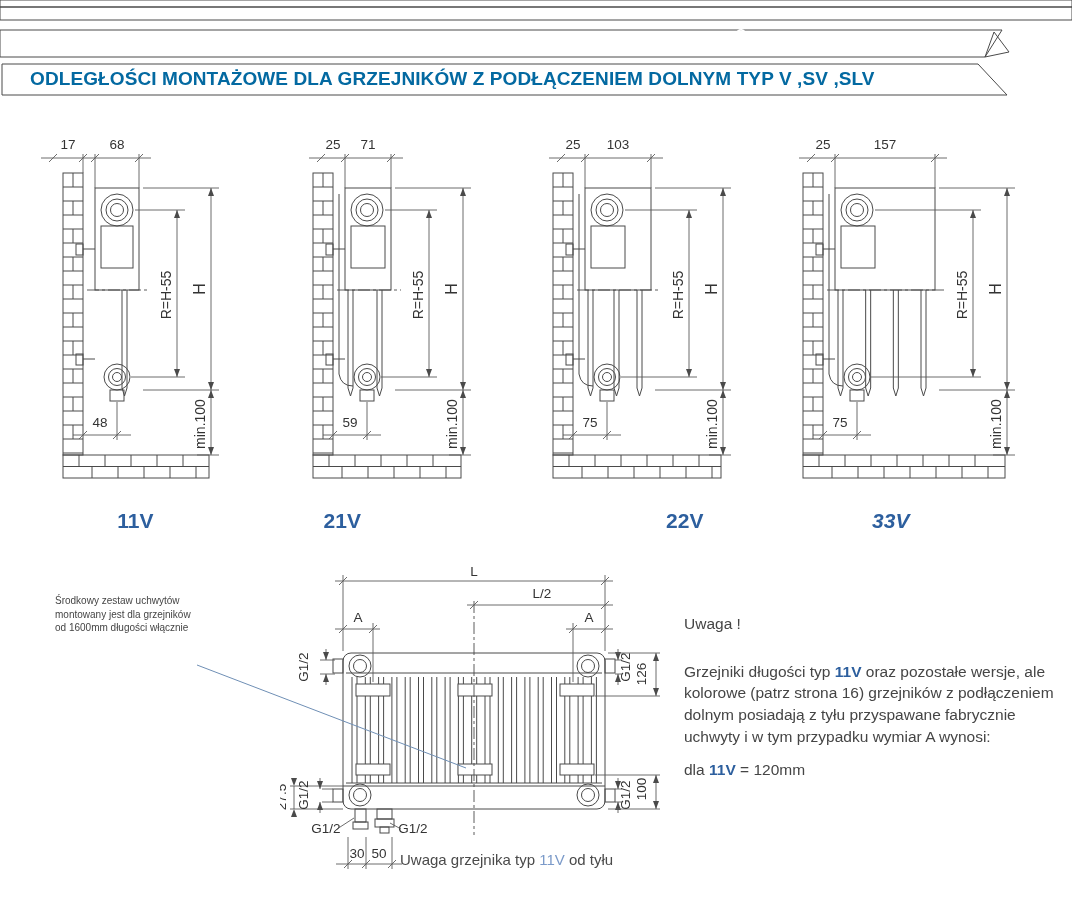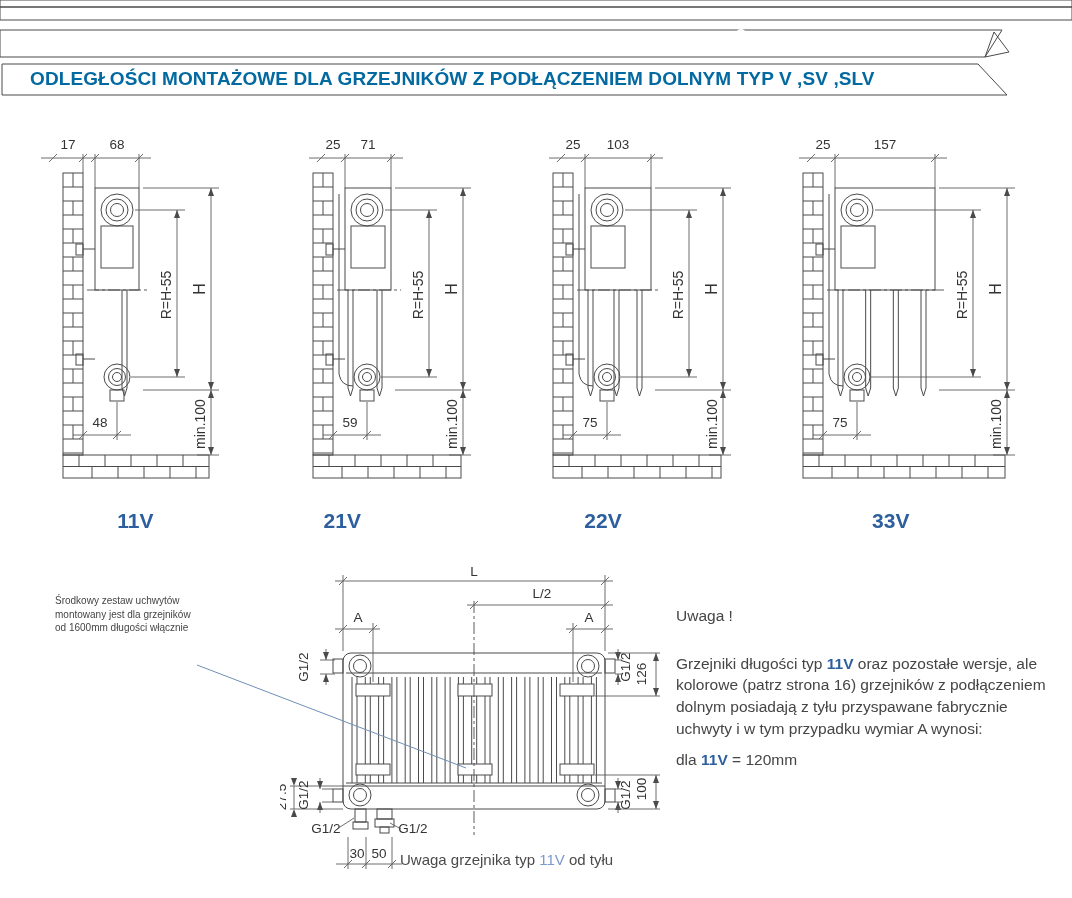--- a/index.html
+++ b/index.html
@@ -46,21 +46,21 @@
   .bottom{position:relative;width:1072px;height:340px;margin-top:12px;}
   .note-left{
     position:absolute;left:55px;top:33px;width:266px;font-size:10px;line-height:1.35;
     color:#454545;white-space:pre-line;
   }
   .leader-overlay{position:absolute;left:0;top:0;pointer-events:none;}
   .rear-holder{position:absolute;left:280px;top:0;}
   .caption{position:absolute;left:400px;top:290px;font-size:15px;color:#4a4a4a;}
   .cap-blue{color:#7b9ac9;}
   .note-right{position:absolute;left:672px;top:40px;width:398px;font-size:15.5px;color:#454545;}
-  .note-right p{margin:4px;line-height:1.4;}
+  .note-right p{margin:12px;line-height:1.4;}
   .note-right .uwaga{margin-bottom:26px;}
   .note-right .body{margin-bottom:10px;}
   .note-right .dla{margin-bottom:9px;}
   .hl{color:#2d5f9e;font-weight:700;}
 </style>
 </head>
 <body>
 
 <div class="header">
   <svg class="hdr-shapes" width="1072" height="100">
@@ -479,22 +479,22 @@
         <line x1="38" y1="305" x2="96" y2="305" class="dm"></line>
         <line x1="44" y1="309" x2="52" y2="301" class="dm"></line>
         <line x1="78" y1="309" x2="86" y2="301" class="dm"></line>
         <line x1="82" y1="272" x2="82" y2="310" class="dm"></line>
         <text x="65" y="297" text-anchor="middle">75</text>
       </svg></div>
 </div>
 <div class="diag-labels">
   <div class="diag-label-cell" style="width:250px;padding-right:10px;"><span class="diag-label">11V</span></div>
   <div class="diag-label-cell" style="width:240px;padding-right:64px;"><span class="diag-label">21V</span></div>
-  <div class="diag-label-cell" style="width:250px;padding-right:74px;"><span class="diag-label">22V</span></div>
-  <div class="diag-label-cell" style="width:282px;padding-right:68px;"><span class="diag-label">33V</span></div>
+  <div class="diag-label-cell" style="width:250px;padding-right:74px;text-align:right;"><span class="diag-label">22V</span></div>
+  <div class="diag-label-cell" style="width:282px;padding-right:68px;font-style:italic;"><span class="diag-label">33V</span></div>
 </div>
 
 <div class="bottom">
   <div class="note-left">Środkowy zestaw uchwytów
 montowany jest dla grzejników
 od 1600mm długości włącznie</div>
 
   <div class="rear-holder"><svg width="400" height="320" viewBox="0 0 400 320">
         <rect x="63" y="92" width="262" height="156" rx="8"></rect>
         <line x1="66" y1="112" x2="322" y2="112"></line>

